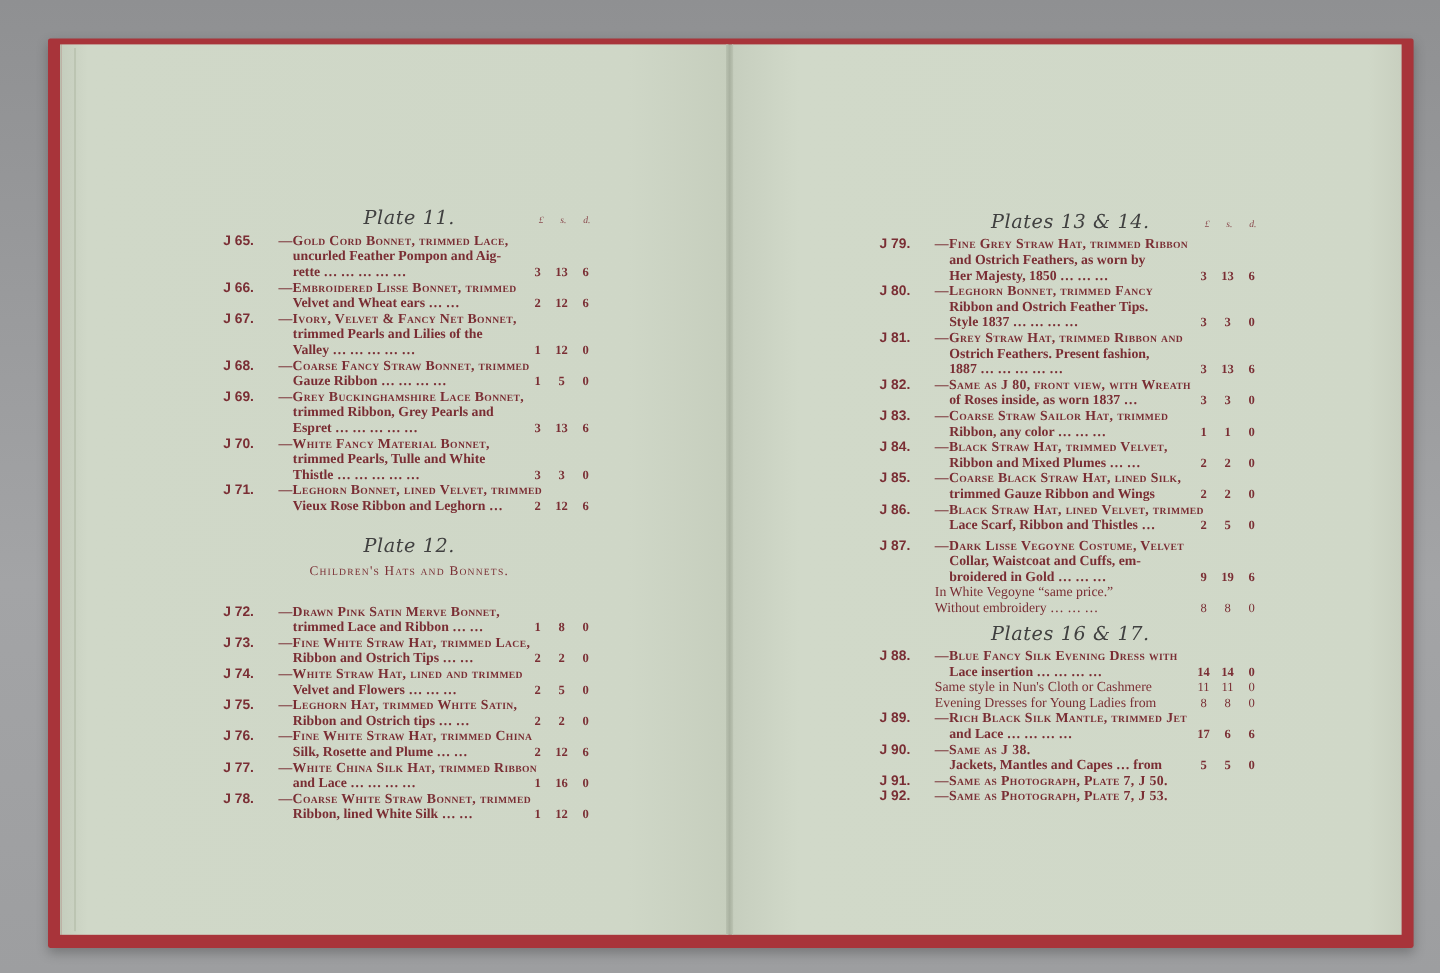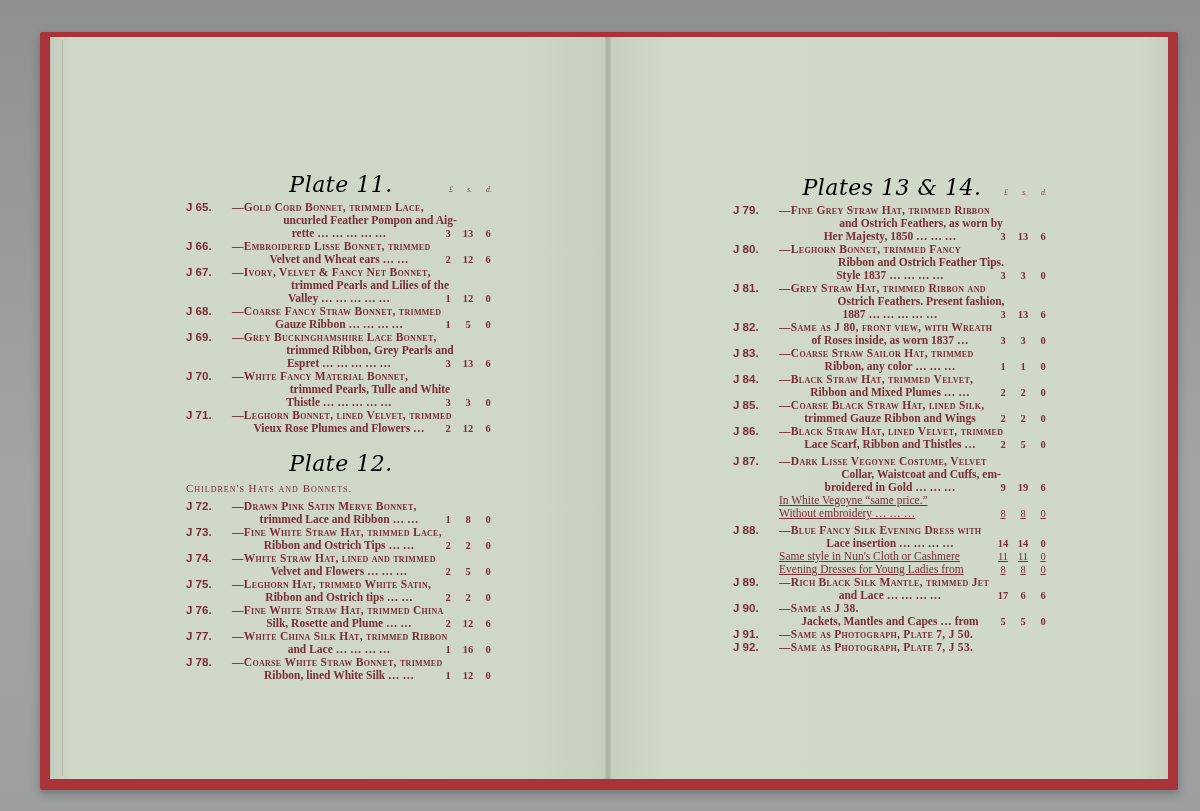--- a/index.html
+++ b/index.html
@@ -38,50 +38,50 @@
   }
   .gutter {
     position: absolute; left: 605px; top: 37px; width: 6px; height: 742px;
     background: linear-gradient(90deg, #b9c1b0, #a9b1a0, #bcc4b3);
   }
   .content { position: absolute; color: #7a2e34; }
   .content-left { left: 186px; top: 172px; width: 310px; }
   .content-right { left: 733px; top: 175px; width: 318px; }
 
   .plate-title {
-    font-style: italic; font-size: 22px; text-align: center;
-    color: #000000; letter-spacing: 0.5px; margin: 0 0 4px 0;
+    font-style: italic; font-size: 16px; text-align: center;
+    color: #404040; letter-spacing: 0.5px; margin: 0 0 4px 0;
     font-family: "DejaVu Serif", serif;
   }
   .subheading {
-    font-size: 11px; text-align: left; letter-spacing: 1px;
-    font-variant: small-caps; margin: 6px 0 6px 0; color: #7a2e34;
+    font-size: 11px; text-align: center; letter-spacing: 1px;
+    font-variant: small-caps; margin: 6px 0 22px 0; color: #7a2e34;
   }
   .currency-head {
     display: flex; justify-content: flex-end; gap: 14px;
     font-size: 8px; font-style: italic; color: #8a4a4e;
     margin-top: -16px; margin-bottom: 2px; padding-right: 4px;
     height: 14px;
   }
   .entry { display: flex; font-size: 11.5px; line-height: 13px; font-weight: bold; }
   .entry-code {
     width: 46px; flex: none; white-space: nowrap;
     font-family: "Liberation Sans", sans-serif; font-size: 11.5px;
   }
   .entry-body { flex: 1; }
   .entry-line { display: flex; align-items: baseline; }
   .entry-line .txt { flex: 1; }
-  .entry-line.indent .txt { padding-left: 12px; text-align: center; }
+  .entry-line.indent .txt { padding-left: 12px; }
   .price {
     width: 56px; flex: none; display: flex; justify-content: space-between;
     font-size: 10.5px; padding-left: 6px;
   }
   .price span { width: 16px; text-align: center; }
   .title-caps { font-variant: small-caps; letter-spacing: 0.3px; }
-  .sub-line { display: flex; font-size: 11.5px; line-height: 13px; padding-left: 46px; text-decoration: underline; }
+  .sub-line { display: flex; font-size: 11.5px; line-height: 13px; padding-left: 46px; }
   .sub-line .txt { flex: 1; }
   .gap { height: 8px; }
   .gap-s { height: 4px; }
 </style>
 </head>
 <body>
 
 <div class="backdrop-shade"></div>
 <div class="cover"></div>
 <div class="page page-left"></div>
@@ -205,21 +205,21 @@
           </div>
         </div>
       </div>
       <div class="entry">
         <span class="entry-code">J 71.</span>
         <div class="entry-body">
           <div class="entry-line">
             <span class="txt title-caps">—Leghorn Bonnet, lined Velvet, trimmed</span>
           </div>
           <div class="entry-line indent">
-            <span class="txt">Vieux Rose Plumes and Flowers …</span>
+            <span class="txt">Vieux Rose Ribbon and Leghorn …</span>
             <span class="price">
               <span>2</span>
               <span>12</span>
               <span>6</span>
             </span>
           </div>
         </div>
       </div>
     </div>
   <div class="gap"></div>
@@ -517,20 +517,21 @@
       <div class="sub-line">
         <span class="txt">Without embroidery … … …</span>
         <span class="price">
           <span>8</span>
           <span>8</span>
           <span>0</span>
         </span>
       </div>
     </div>
   <div class="gap-s"></div>
+  <div class="plate-title">Plates 16 &amp; 17.</div>
   <div>
       <div class="entry">
         <span class="entry-code">J 88.</span>
         <div class="entry-body">
           <div class="entry-line">
             <span class="txt title-caps">—Blue Fancy Silk Evening Dress with</span>
           </div>
           <div class="entry-line indent">
             <span class="txt">Lace insertion … … … …</span>
             <span class="price">

